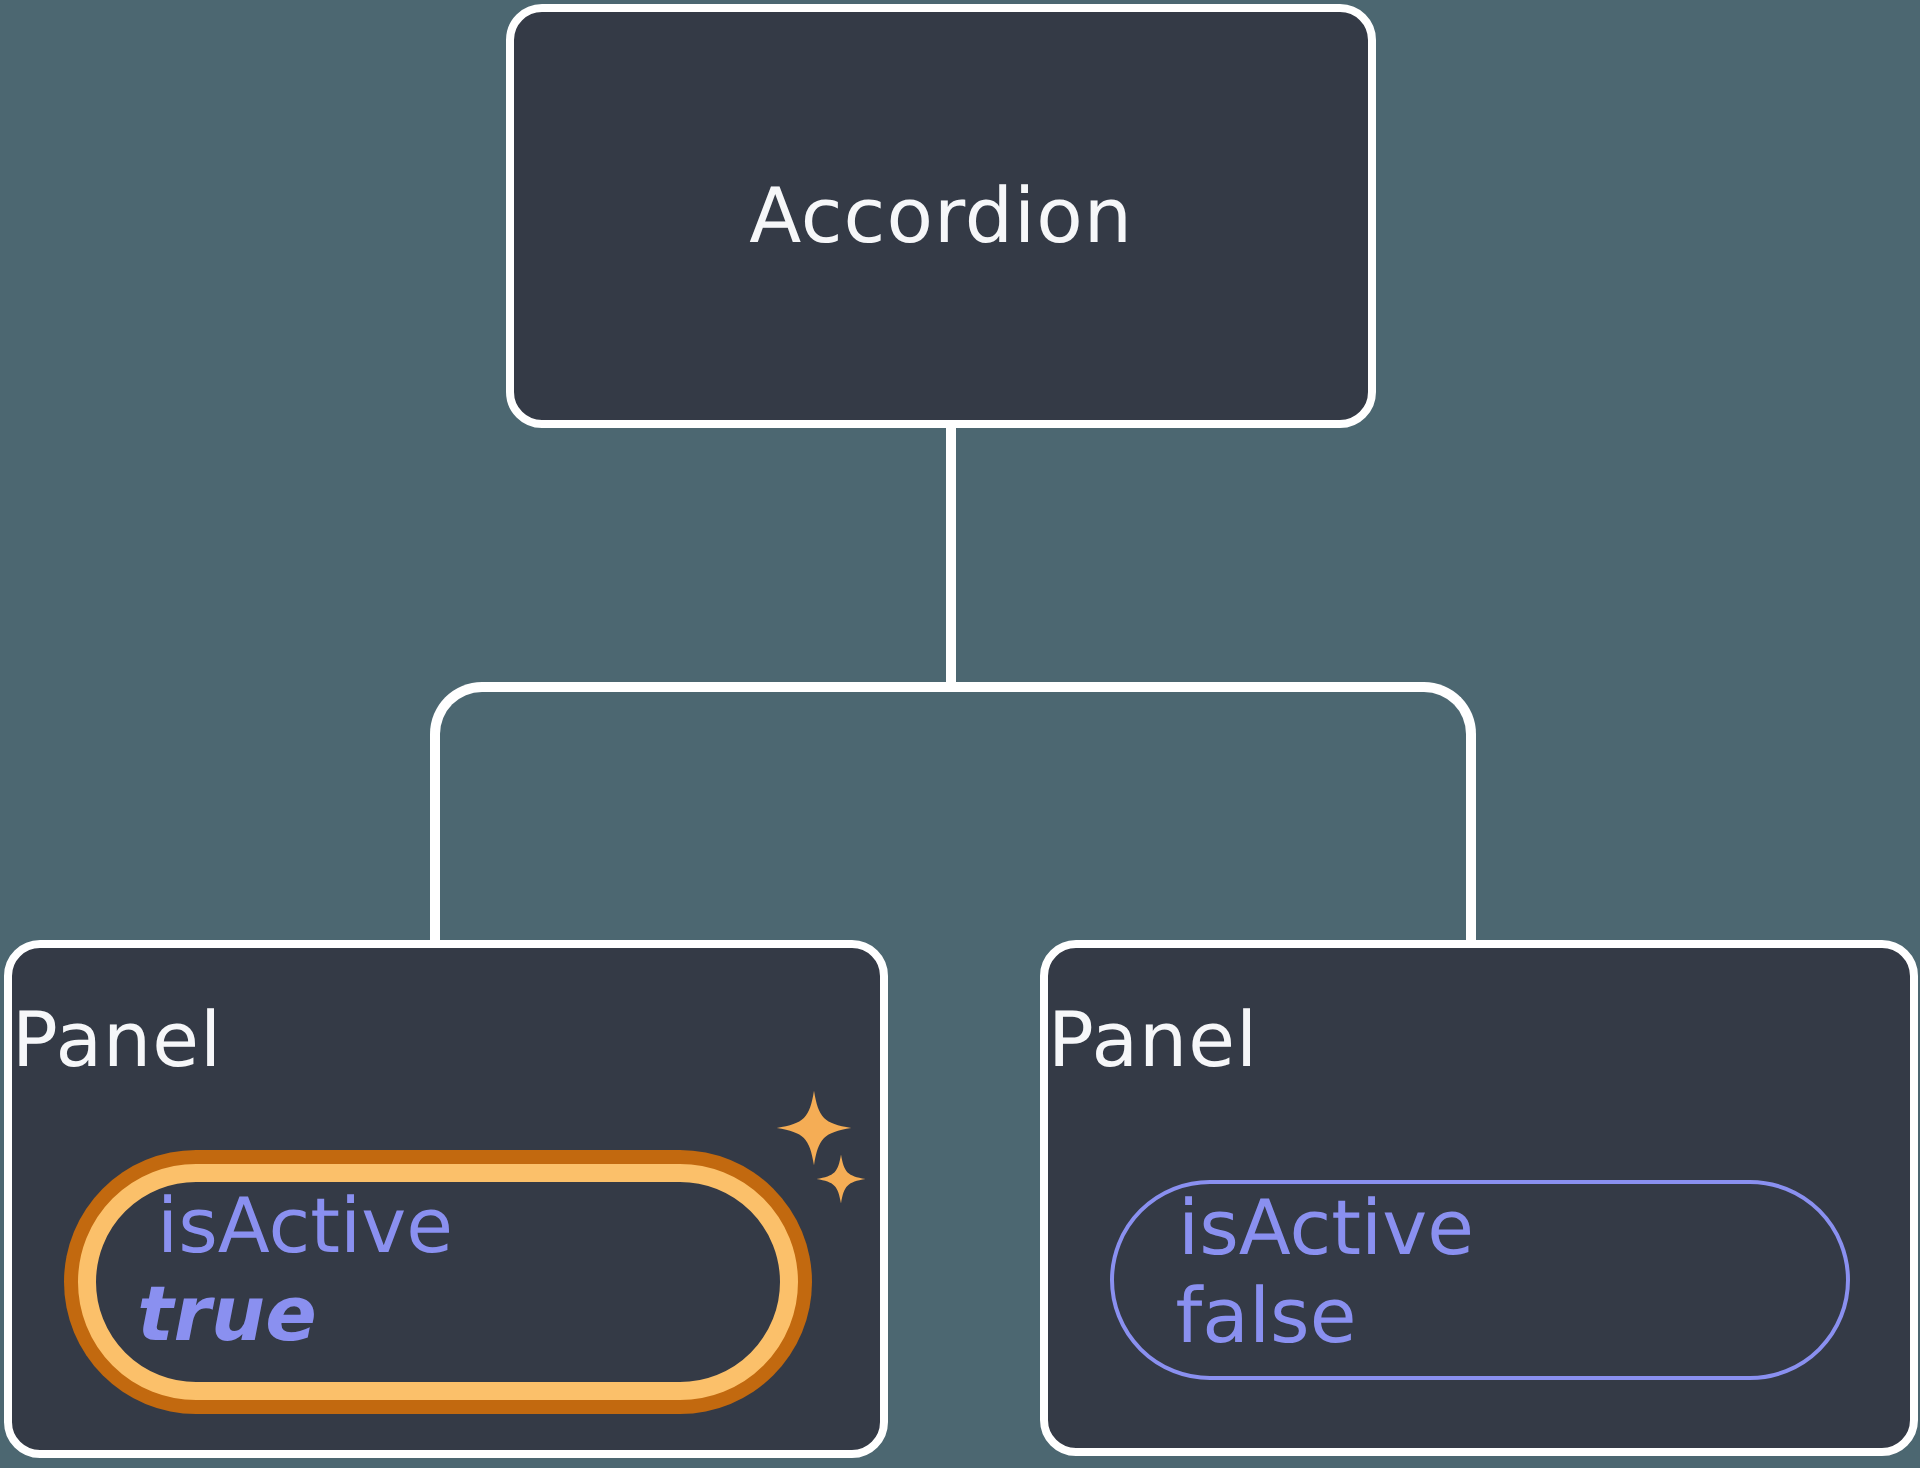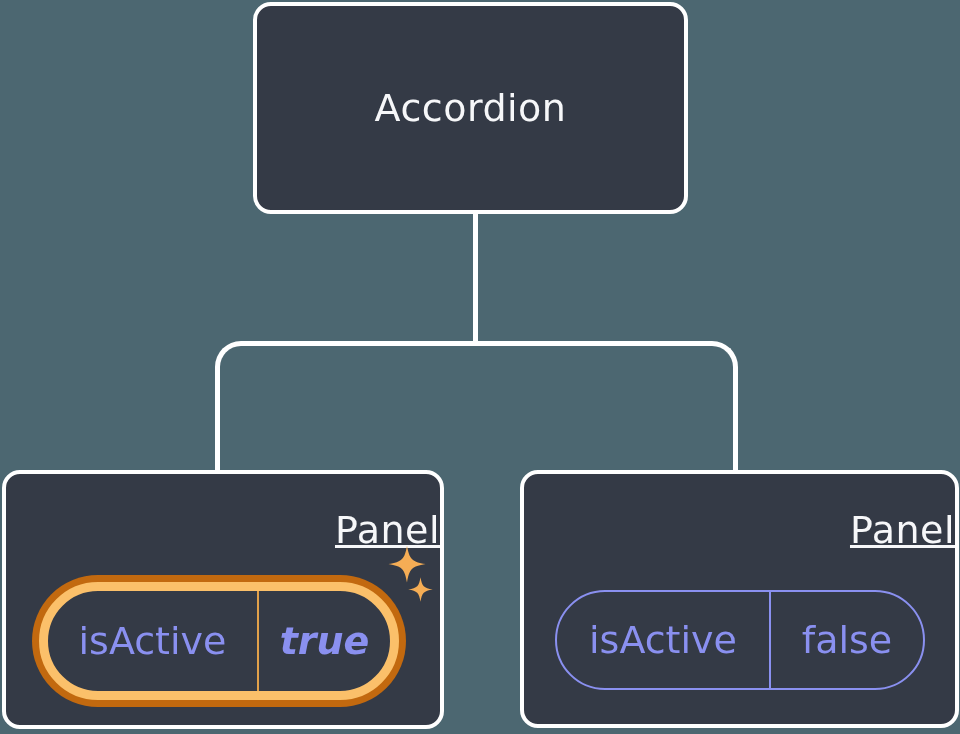--- a/index.html
+++ b/index.html
@@ -56,35 +56,35 @@
     border-top: 5px solid var(--line);
     border-left: 5px solid var(--line);
     border-right: 5px solid var(--line);
     border-radius: 26px 26px 0 0;
     background: transparent;
   }
   .panel-left  { left: 2px;   top: 470px; width: 434px; height: 251px; }
   .panel-right { left: 520px; top: 470px; width: 431px; height: 250px; }
   .panel-title {
     position: absolute;
-    top: 32px; left: 0;
+    top: 22px; left: 0;
     width: 100%;
     height: 48px; line-height: 48px;
-    text-align: right;
-    text-decoration: underline;
+    text-align: left;
   }
   .pill {
     position: absolute;
     display: flex;
     align-items: stretch;
     border-radius: 999px;
     overflow: hidden;
     font-size: 38px;
     color: var(--purple);
     background: var(--card);
+    flex-direction: column;
   }
   .pill--active {
     left: 33px; top: 108px;
     width: 342px; height: 100px;
     border: 9px solid var(--orange-light);
     box-shadow: 0 0 0 7px var(--orange-dark);
   }
   .pill--inactive {
     left: 31px; top: 116px;
     width: 366px; height: 96px;

